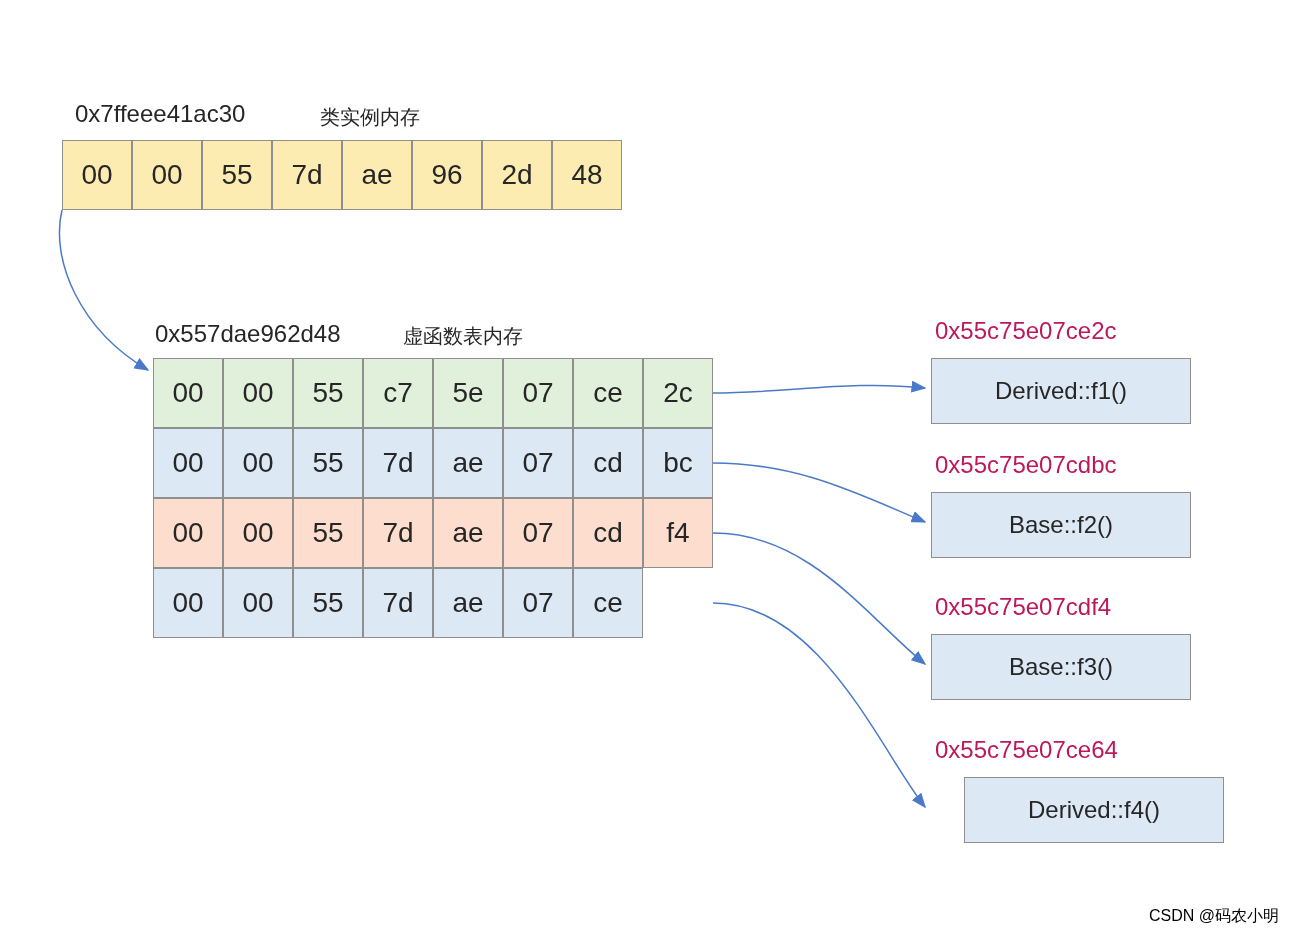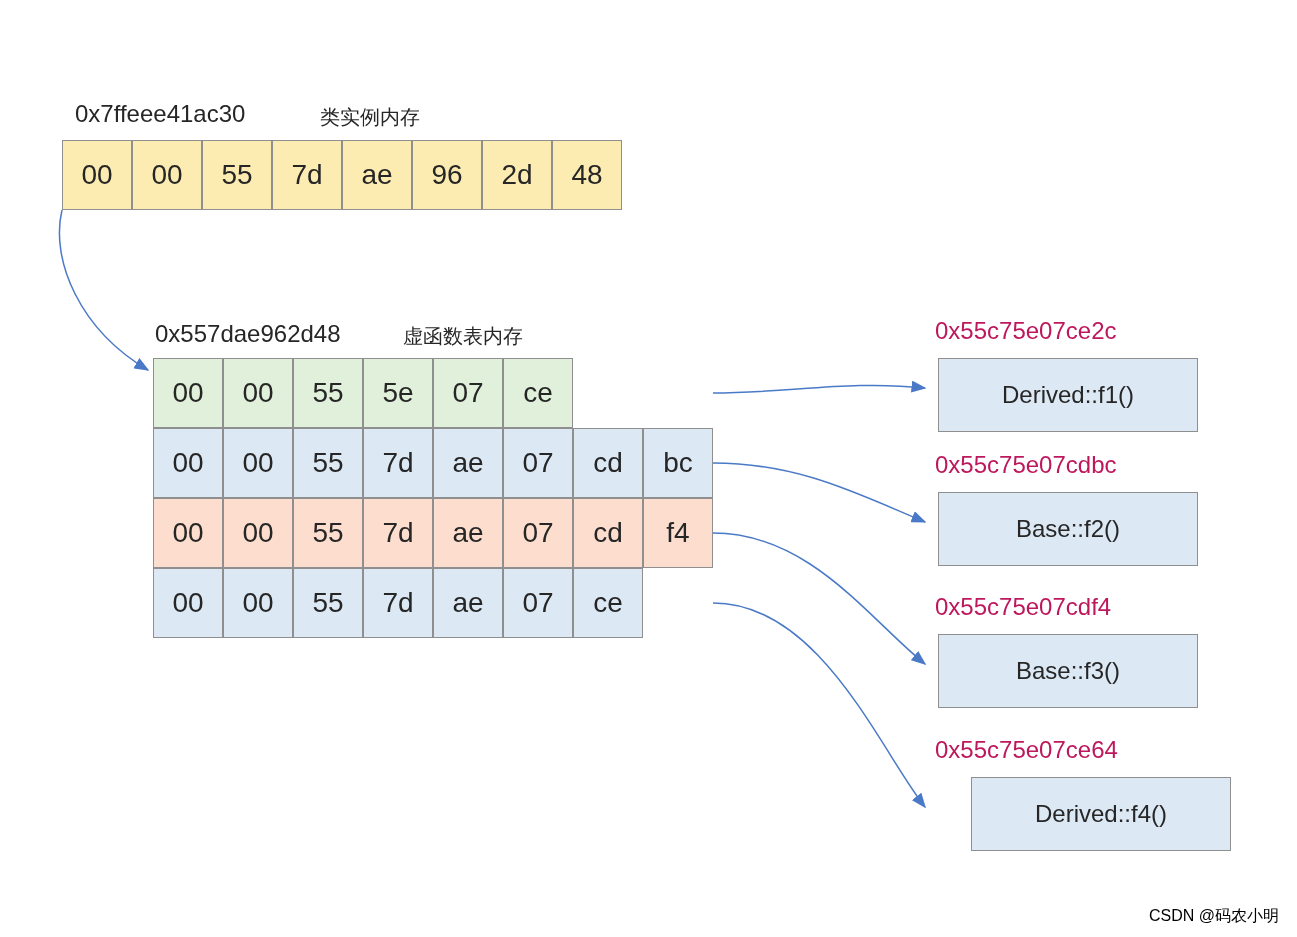--- a/index.html
+++ b/index.html
@@ -35,29 +35,28 @@
       color: #262626;
     }
     .yellow { background: #fdecb2; }
     .green  { background: #e1f0da; }
     .blue   { background: #dde8f5; }
     .pink   { background: #fddece; }
     .grey   { background: #dde8f5; }
     .func-box {
       position: absolute;
       width: 260px;
-      height: 74px;
+      height: 66px;
       border: 1px solid #8f8f8f;
       background: #dde8f5;
       display: flex;
       align-items: center;
       justify-content: center;
       font-size: 24px;
       color: #262626;
-      margin-left: 7px;
     }
     .addr-label {
       position: absolute;
       font-size: 24px;
       color: #be185d;
     }
     .watermark {
       position: absolute;
       bottom: 10px;
       right: 18px;
@@ -91,23 +90,25 @@
   <div class="byte-cell yellow">48</div>
 </div>
 
 <div class="label-text" style="left:155px; top:320px;">0x557dae962d48</div>
 <div class="label-chinese" style="left:403px; top:323px;">虚函数表内存</div>
 
 <div class="byte-row" style="left:153px; top:358px;">
   <div class="byte-cell green">00</div>
   <div class="byte-cell green">00</div>
   <div class="byte-cell green">55</div>
+  <div class="byte-cell green">c7</div>
   <div class="byte-cell green">5e</div>
   <div class="byte-cell green">07</div>
   <div class="byte-cell green">ce</div>
+  <div class="byte-cell green">2c</div>
 </div>
 <div class="byte-row" style="left:153px; top:428px;">
   <div class="byte-cell blue">00</div>
   <div class="byte-cell blue">00</div>
   <div class="byte-cell blue">55</div>
   <div class="byte-cell blue">7d</div>
   <div class="byte-cell blue">ae</div>
   <div class="byte-cell blue">07</div>
   <div class="byte-cell blue">cd</div>
   <div class="byte-cell blue">bc</div>

